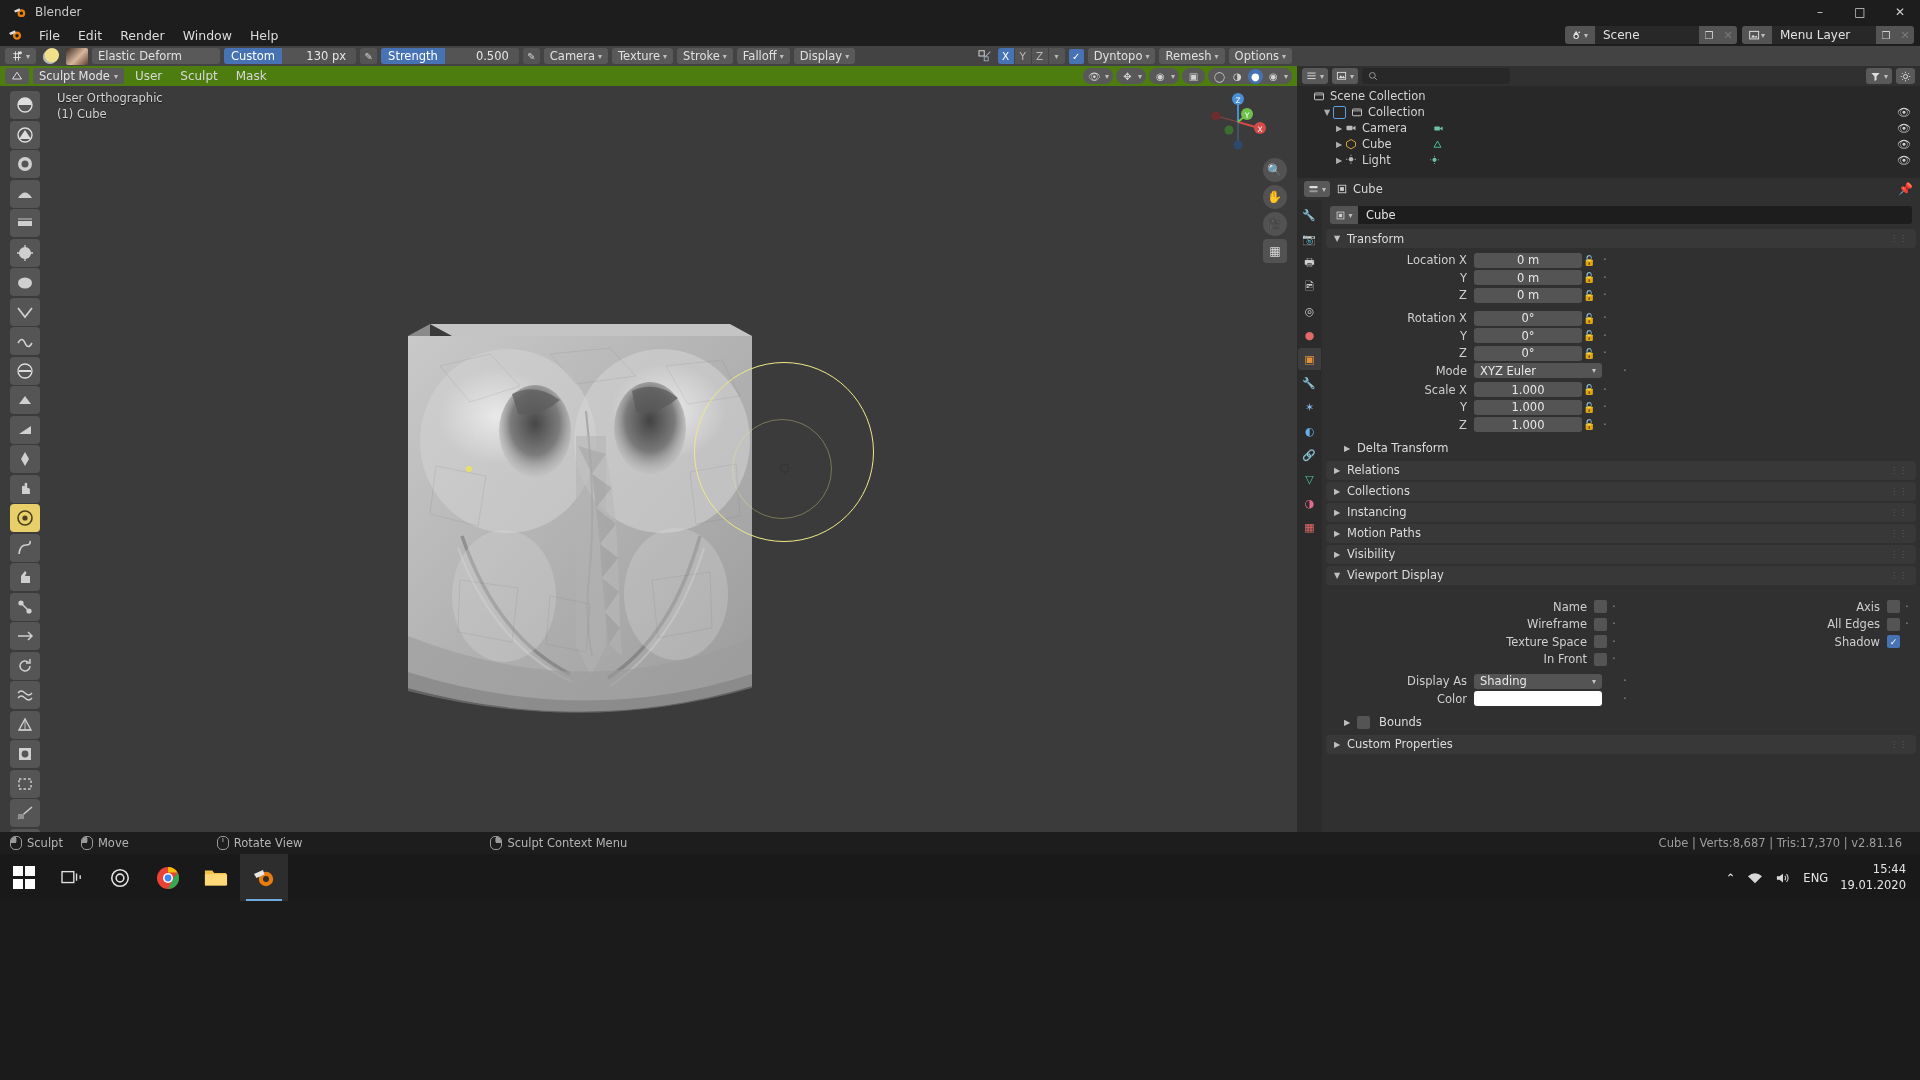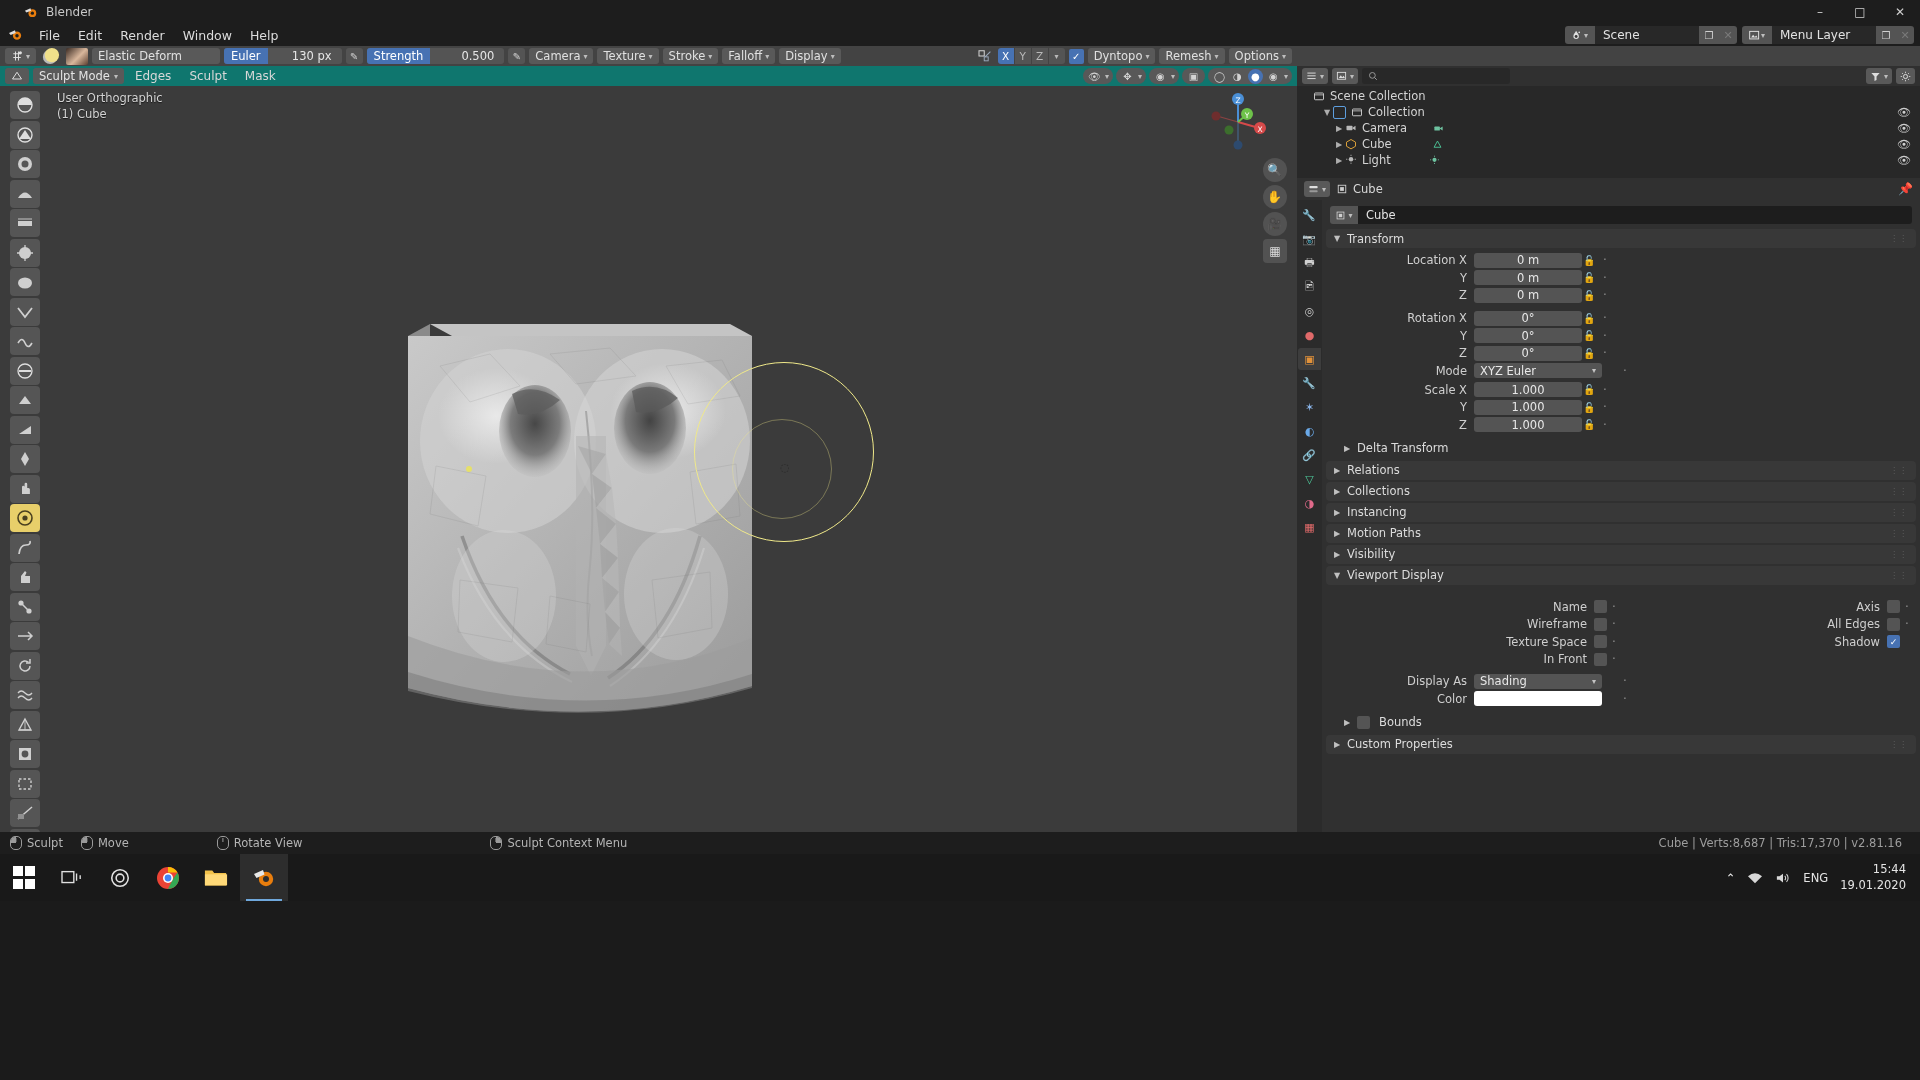--- a/index.html
+++ b/index.html
@@ -9,21 +9,21 @@
     font-family: "DejaVu Sans", "Liberation Sans", sans-serif;
     overflow: hidden;
     -webkit-font-smoothing: antialiased;
   }
   .app { position: relative; width: 1920px; height: 1080px; }
 
   
   .titlebar {
     position: absolute; left: 0; top: 0; width: 1920px; height: 24px;
     background: #1d1d1d; display: flex; align-items: center; gap: 8px;
-    padding-left: 23px;
+    padding-left: 12px;
   }
   .titlebar .tb-title { color: #c8c8c8; font-size: 12px; }
   .tb-right { position: absolute; right: 0; top: 0; height: 24px; display: flex; align-items: center; }
   .tb-btn {
     width: 40px; height: 24px; display: flex; align-items: center; justify-content: center;
     color: #d0d0d0; font-size: 12px;
   }
 
   
   .topbar {
@@ -111,21 +111,21 @@
   .axis-btn:first-child { border-radius: 3px 0 0 3px; }
   .axis-btn.caret { border-radius: 0 3px 3px 0; font-size: 8px; }
   .th-check {
     width: 15px; height: 15px; background: #4772b3; border-radius: 2px;
     display: flex; align-items: center; justify-content: center; color: #fff; font-size: 10px;
   }
 
   
   .vpheader {
     position: absolute; left: 0; top: 66px; width: 1297px; height: 20px;
-    background: #0f766e; display: flex; align-items: center; gap: 4px; padding: 0 5px;
+    background: #4d7c0f; display: flex; align-items: center; gap: 4px; padding: 0 5px;
   }
   .vp-mode {
     height: 16px; background: #595959; border-radius: 3px; display: flex;
     align-items: center; padding: 0 6px; gap: 4px; color: #e4e4e4; font-size: 11.5px;
   }
   .vp-menu { color: #d8d8d8; font-size: 12px; padding: 0 7px; }
   .vp-right { margin-left: auto; display: flex; align-items: center; gap: 3px; }
   .vp-pill {
     height: 16px; background: #585858; border-radius: 8px; display: flex;
     align-items: center; padding: 0 4px; gap: 3px;
@@ -416,21 +416,21 @@
       <span class="dropdown-caret">▾</span>
     </div>
     <svg width="22" height="18" viewBox="0 0 24 20">
       <circle cx="11" cy="11" r="8" fill="#b9b9b9"></circle>
       <circle cx="13" cy="9" r="8" fill="#f0e08a"></circle>
     </svg>
     <div class="th-brush-preview"></div>
     <div class="th-btn" style="min-width:128px;">Elastic Deform</div>
 
     <div class="th-field">
-      <span class="lbl">Euler</span>
+      <span class="lbl">Custom</span>
       <span class="val">130 px</span>
     </div>
     <div class="th-pipette">✎</div>
 
     <div class="th-field">
       <span class="lbl">Strength</span>
       <span class="val">0.500</span>
     </div>
     <div class="th-pipette">✎</div>
 
@@ -487,21 +487,21 @@
   <div class="vpheader">
     <div class="vp-mode">
       <svg width="12" height="12" viewBox="0 0 16 16">
           <path d="M2 12 L8 3 L14 12Z" fill="none" stroke="#e0e0e0" stroke-width="1.3"></path>
         </svg>
     </div>
     <div class="vp-mode">
       <span>Sculpt Mode</span>
       <span class="dropdown-caret">▾</span>
     </div>
-    <div class="vp-menu">Edges</div>
+    <div class="vp-menu">User</div>
     <div class="vp-menu">Sculpt</div>
     <div class="vp-menu">Mask</div>
 
     <div class="vp-right">
       <div class="vp-pill">
         <span class="vp-ico">👁</span>
           <span class="dropdown-caret">▾</span>
       </div>
       <div class="vp-pill">
         <span class="vp-ico">✥</span>

